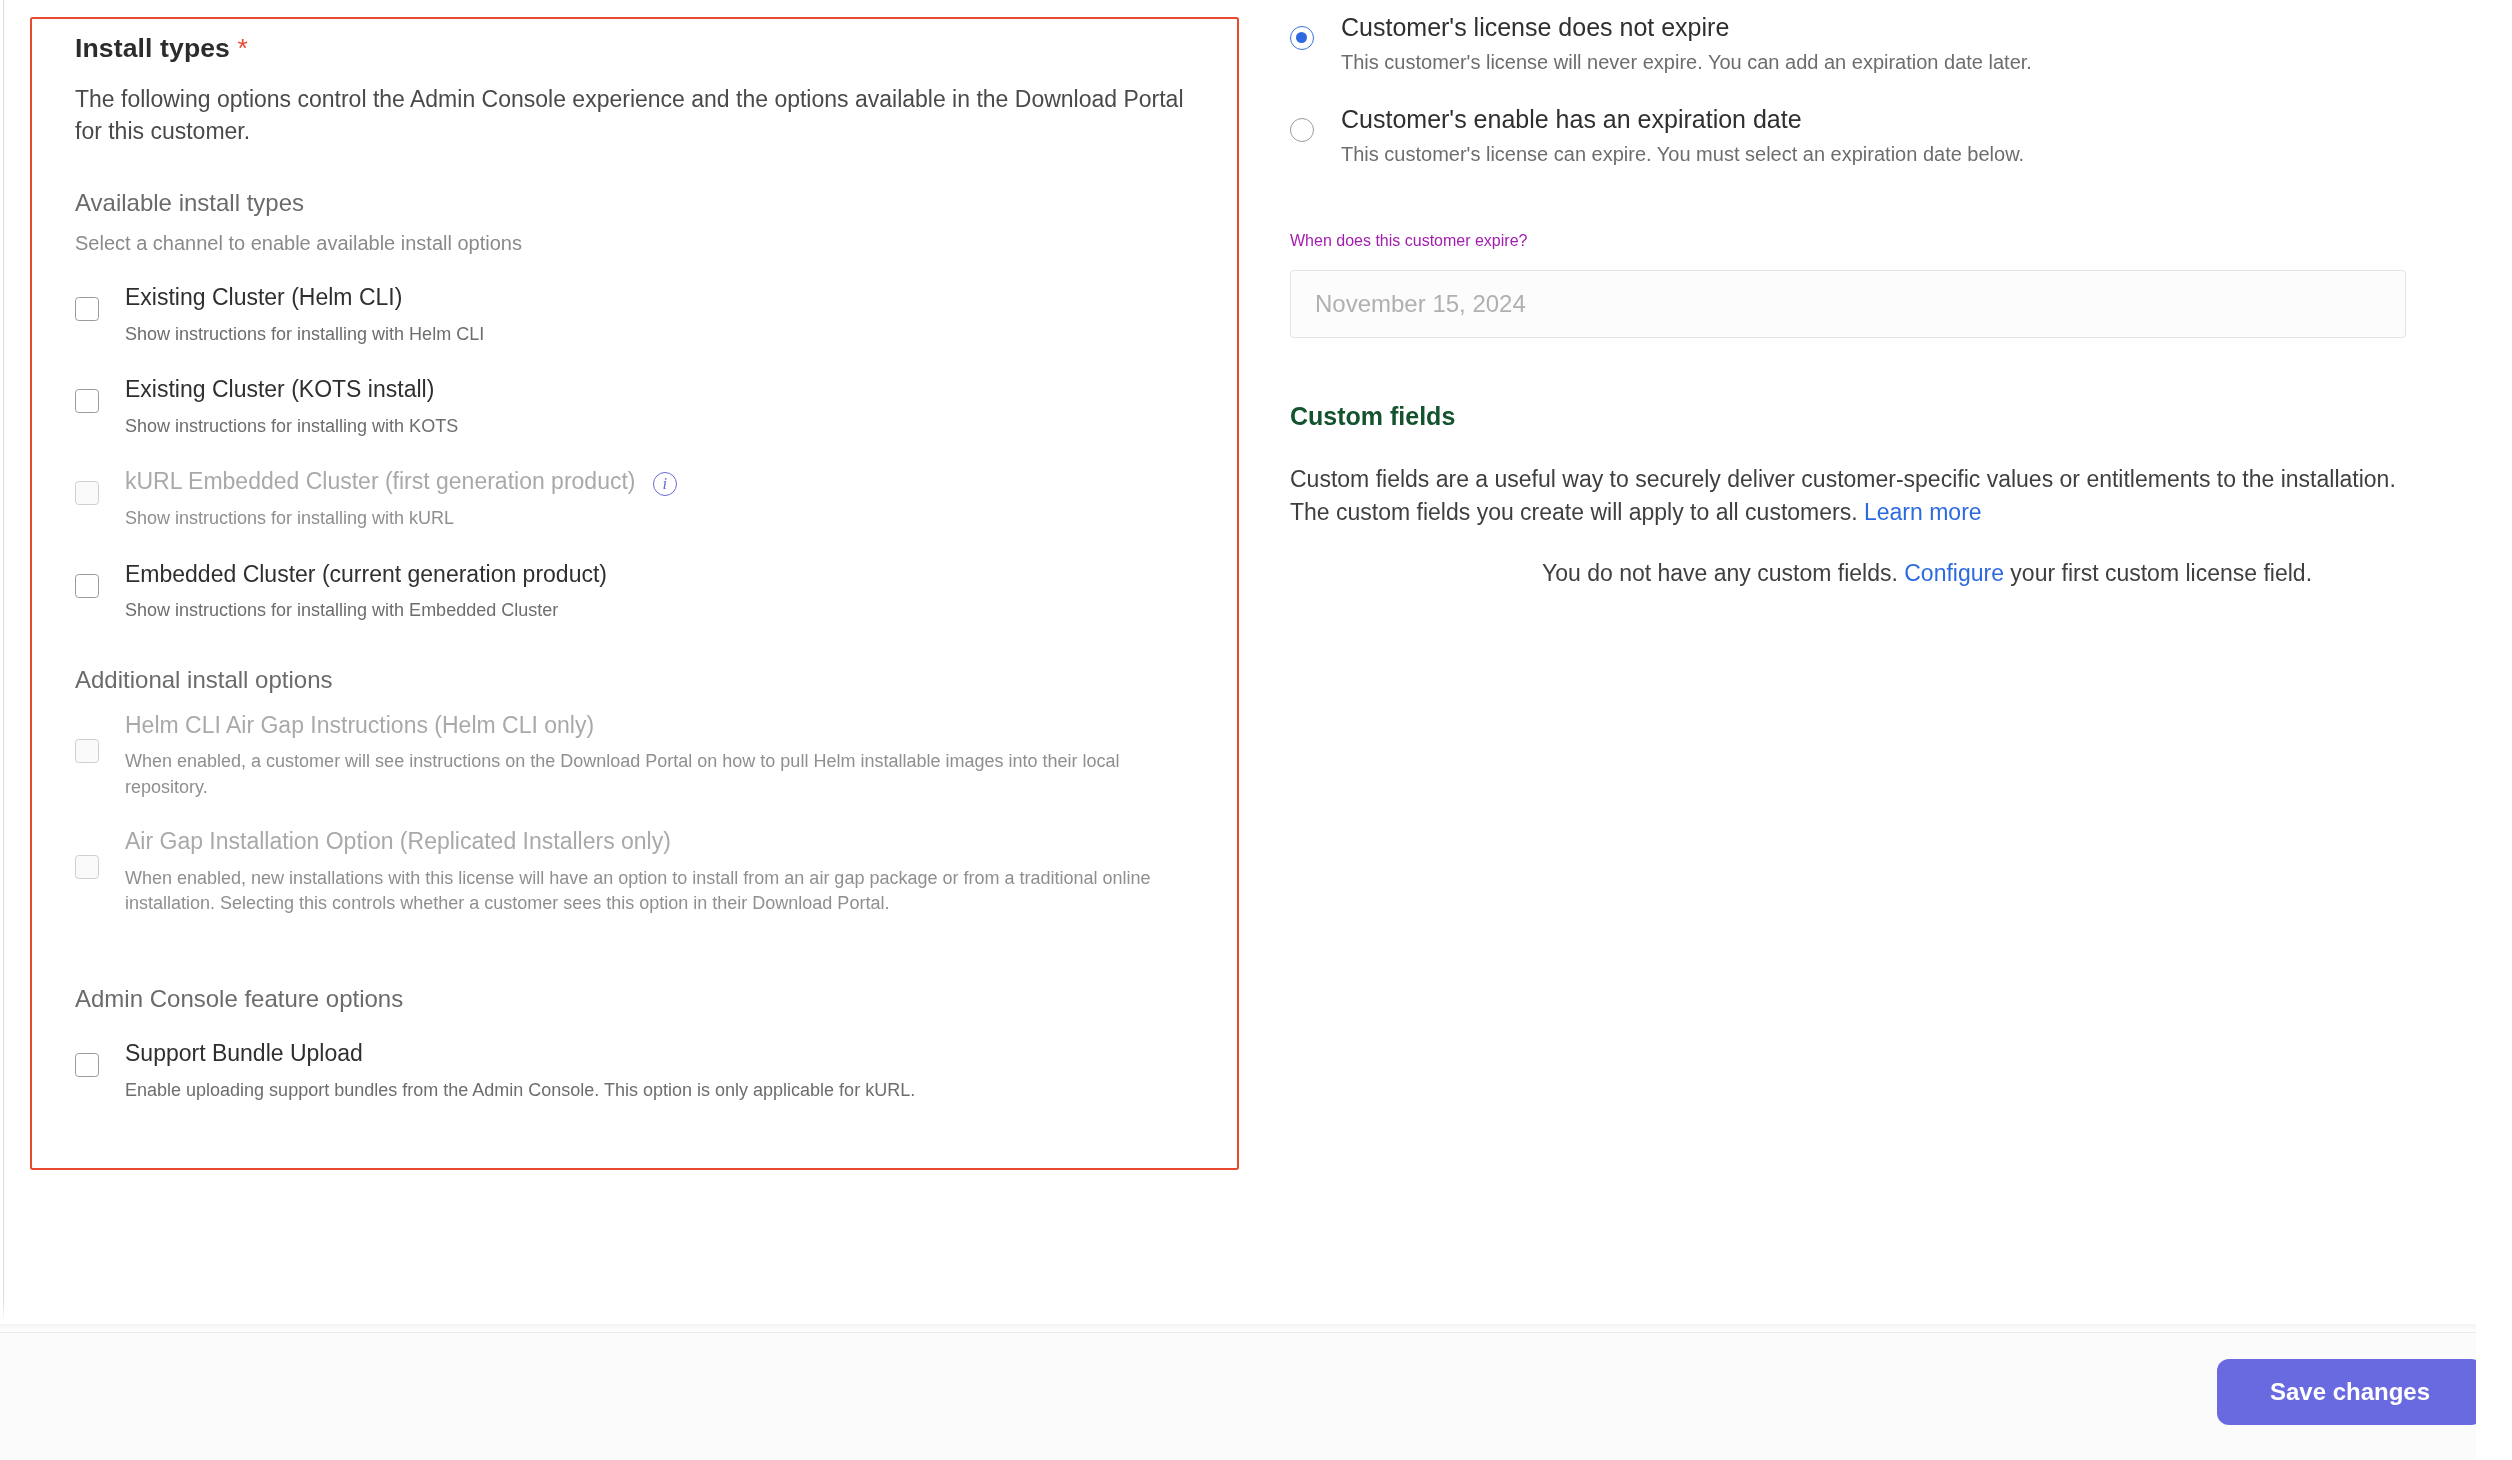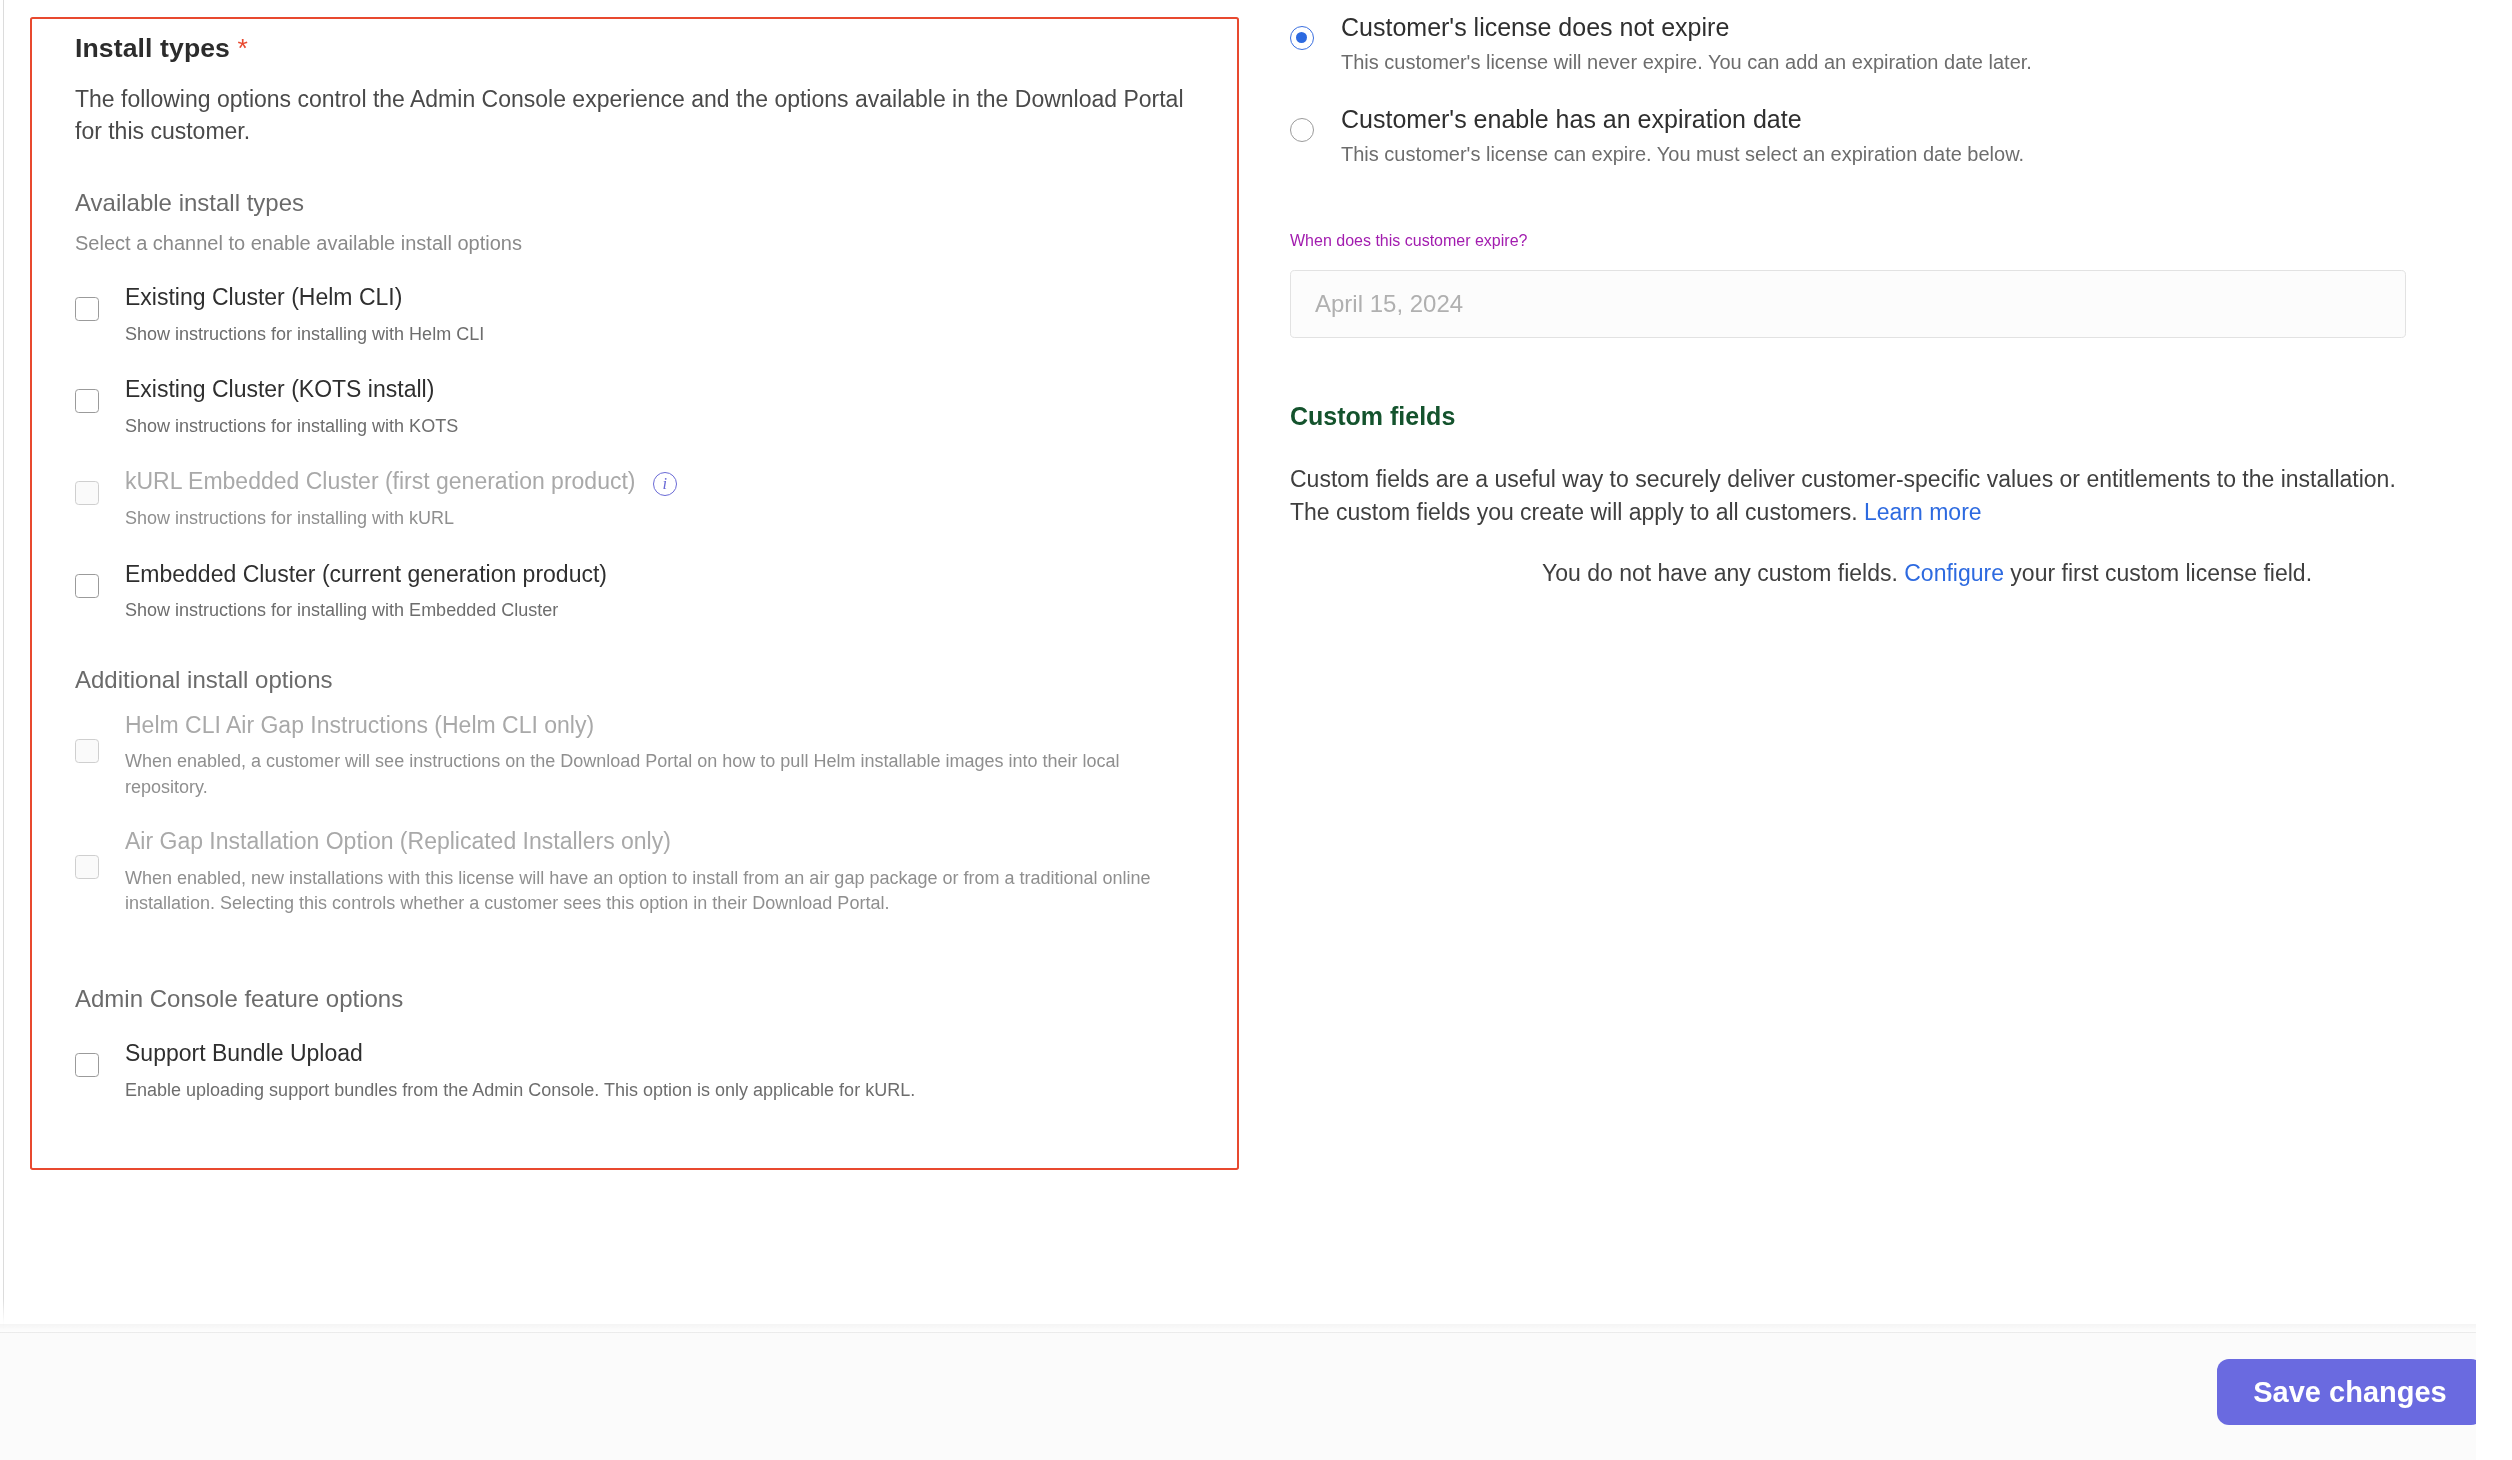--- a/index.html
+++ b/index.html
@@ -235,21 +235,21 @@
   .save-btn {
     position: absolute;
     right: 29px;
     top: 26px;
     width: 266px;
     height: 66px;
     background: #6a6ae0;
     border: none;
     border-radius: 12px;
     color: #ffffff;
-    font-size: 29px;
+    font-size: 24px;
     font-weight: 700;
     font-family: "Liberation Sans", sans-serif;
     cursor: pointer;
   }
 
   .fade-bottom {
     position: absolute;
     left: 0;
     top: 1299px;
     width: 1257px;
@@ -341,21 +341,21 @@
 
     <div class="radio-row" style="margin-top:31px;">
       <span class="radio"></span>
       <div class="radio-label">Customer's enable has an expiration date</div>
       <div class="radio-desc">This customer's license can expire. You must select an expiration date below.</div>
     </div>
 
     <div class="expire-q">When does this customer expire?</div>
 
     <div class="date-field">
-      <span class="date-text">April 15, 2024</span>
+      <span class="date-text">November 15, 2024</span>
     </div>
 
     <div class="cf-title">Custom fields</div>
 
     <div class="cf-desc">
       <span>Custom fields are a useful way to securely deliver customer-specific values or entitlements to the installation. The custom fields you create will apply to all customers.</span>
       <a class="link" href="#">Learn more</a>
     </div>
 
     <div class="cf-empty">

